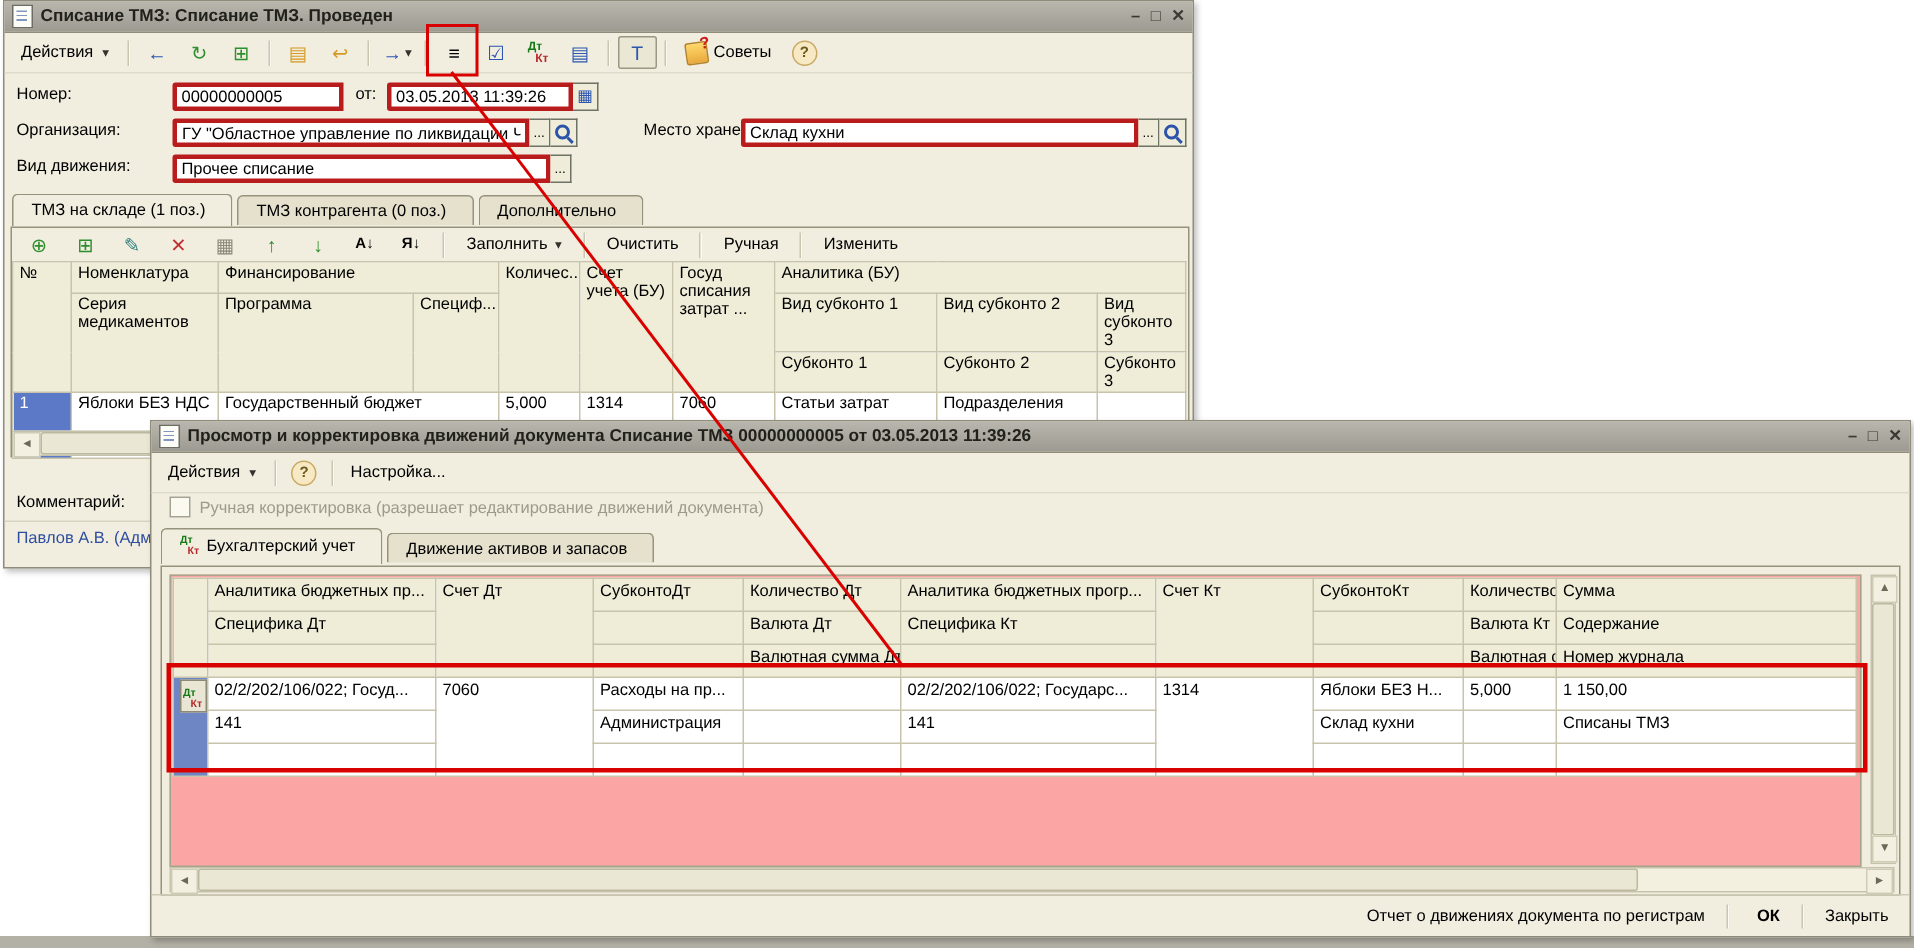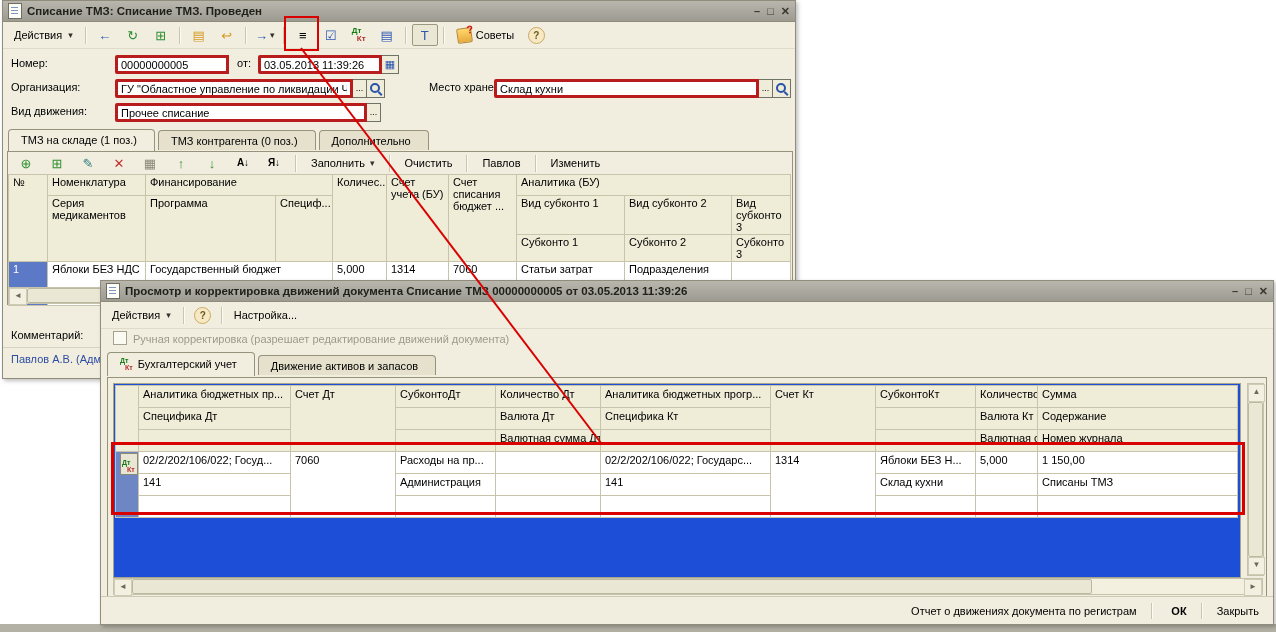--- a/index.html
+++ b/index.html
@@ -249,21 +249,21 @@
       <span class="tb txtbtn">
         <span>Заполнить</span>
         <span class="drop">▾</span>
       </span>
       <span class="tsep"></span>
       <span class="tb txtbtn">
           <span>Очистить</span>
         </span>
       <span class="tsep"></span>
       <span class="tb txtbtn">
-          <span>Павлов</span>
+          <span>Ручная</span>
         </span>
       <span class="tsep"></span>
       <span class="tb txtbtn">
           <span>Изменить</span>
         </span>
     </div>
 
     <table class="grid w1grid" style="width:782px;">
       <colgroup>
         <col style="width:39px">
@@ -277,21 +277,21 @@
           <col style="width:107px">
           <col style="width:59px">
       </colgroup>
       <thead>
         <tr style="height:21px;">
           <th rowspan="3" class="center">№</th>
           <th>Номенклатура</th>
           <th colspan="2">Финансирование</th>
           <th rowspan="3">Количес...</th>
           <th rowspan="3">Счет учета (БУ)</th>
-          <th rowspan="3">Счет списания бюджет ...</th>
+          <th rowspan="3">Госуд списания затрат ...</th>
           <th colspan="3" class="center">Аналитика (БУ)</th>
         </tr>
         <tr style="height:20px;">
           <th rowspan="2">Серия медикаментов</th>
           <th rowspan="2">Программа</th>
           <th rowspan="2">Специф...</th>
           <th>Вид субконто 1</th>
           <th>Вид субконто 2</th>
           <th>Вид субконто 3</th>
         </tr>
@@ -372,21 +372,21 @@
           <i class="kt">Кт</i>
         </span>
       <span>Бухгалтерский учет</span>
     </span>
     <span class="tab">
         <span>Движение активов и запасов</span>
       </span>
   </div>
 
   <div class="panel" style="left:6px;top:96px;width:1158px;height:218px;">
-    <div style="position:absolute;left:5px;top:5px;width:1126px;height:193px;background:#1d4ed8;border:1px solid #a7a48c;">
+    <div style="position:absolute;left:5px;top:5px;width:1126px;height:193px;background:#fca5a5;border:1px solid #a7a48c;">
       <table class="grid w2grid" style="width:1122px;border:none;margin:1px;">
         <colgroup>
           <col style="width:23px">
             <col style="width:152px">
             <col style="width:105px">
             <col style="width:100px">
           <col style="width:105px">
             <col style="width:170px">
             <col style="width:105px">
             <col style="width:100px">

